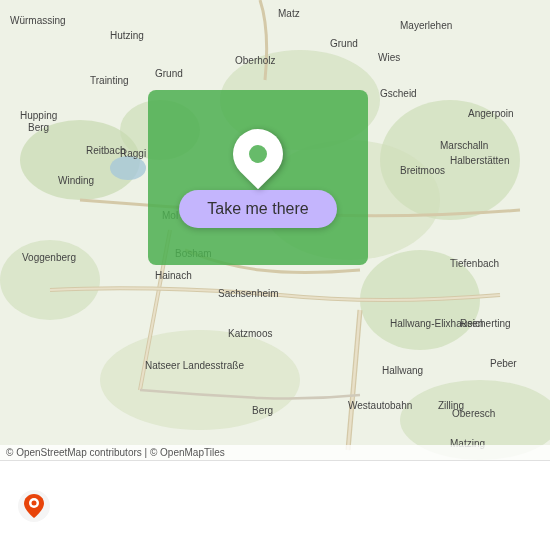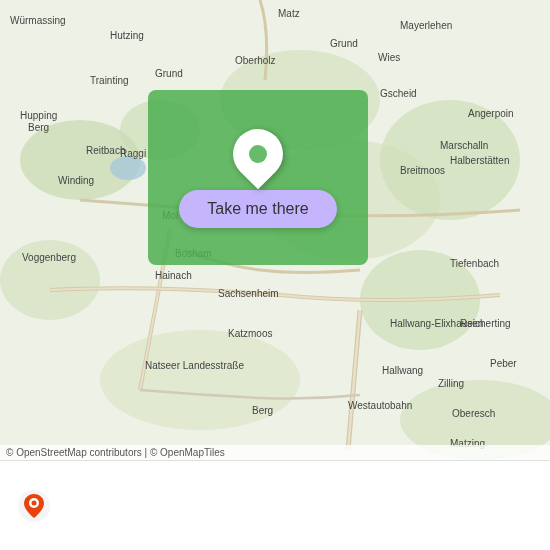--- a/index.html
+++ b/index.html
@@ -218,21 +218,21 @@
       <span class="map-label" style="left: 218px; top: 288px;">Sachsenheim</span>
       <span class="map-label" style="left: 450px; top: 258px;">Tiefenbach</span>
       <span class="map-label" style="left: 228px; top: 328px;">Katzmoos</span>
       <span class="map-label" style="left: 390px; top: 318px;">Hallwang-Elixhausen</span>
       <span class="map-label" style="left: 460px; top: 318px;">Reicherting</span>
       <span class="map-label" style="left: 382px; top: 365px;">Hallwang</span>
       <span class="map-label" style="left: 490px; top: 358px;">Peber</span>
       <span class="map-label" style="left: 145px; top: 360px;">Natseer Landesstraße</span>
       <span class="map-label" style="left: 252px; top: 405px;">Berg</span>
       <span class="map-label" style="left: 348px; top: 400px;">Westautobahn</span>
-      <span class="map-label" style="left: 438px; top: 378px; text-align: center;">Zilling</span>
+      <span class="map-label" style="left: 438px; top: 400px; text-align: center;">Zilling</span>
       <span class="map-label" style="left: 452px; top: 408px;">Oberesch</span>
       <span class="map-label" style="left: 450px; top: 438px;">Matzing</span>
       <span class="map-label" style="left: 278px; top: 8px;">Matz</span>
     </div>
 
   <div id="highlight-box">
     <div id="location-pin">
       <div class="pin-circle">
         <div class="pin-inner"></div>
       </div>

